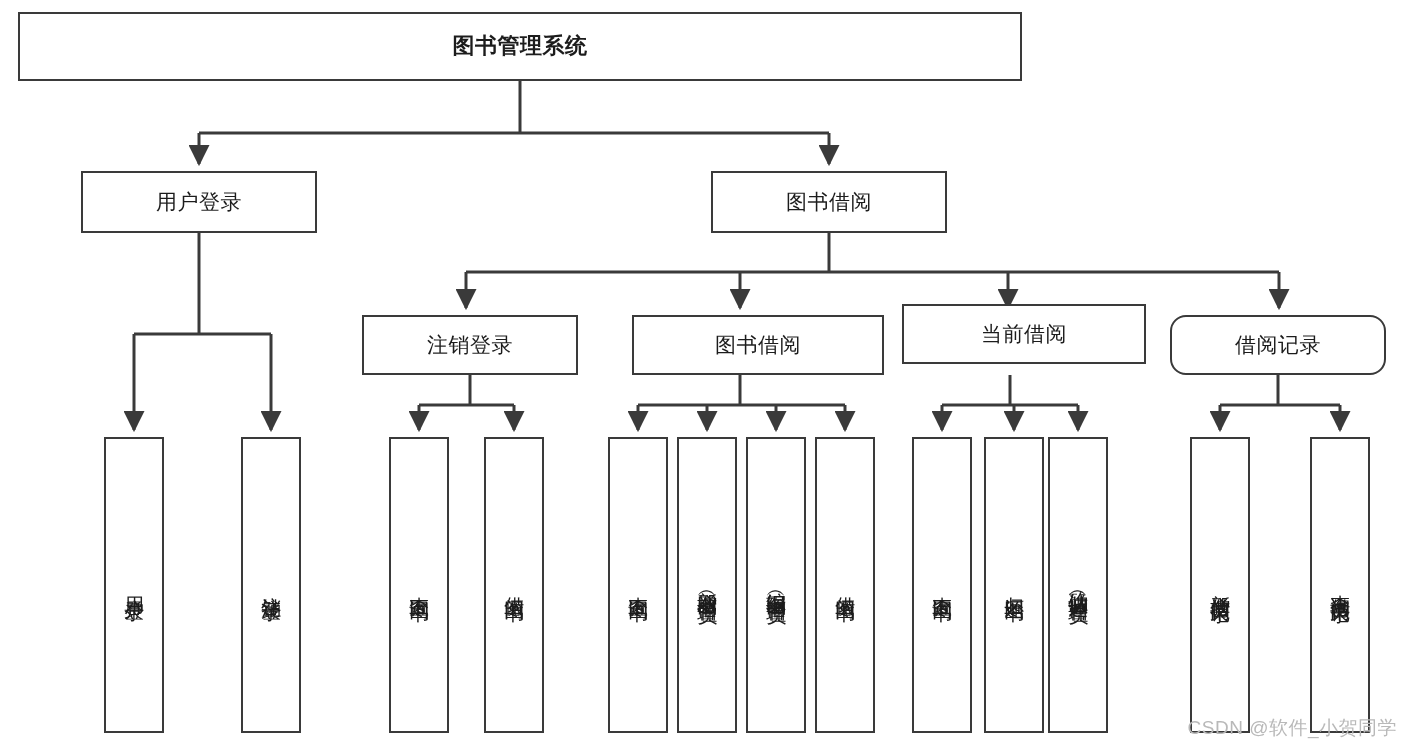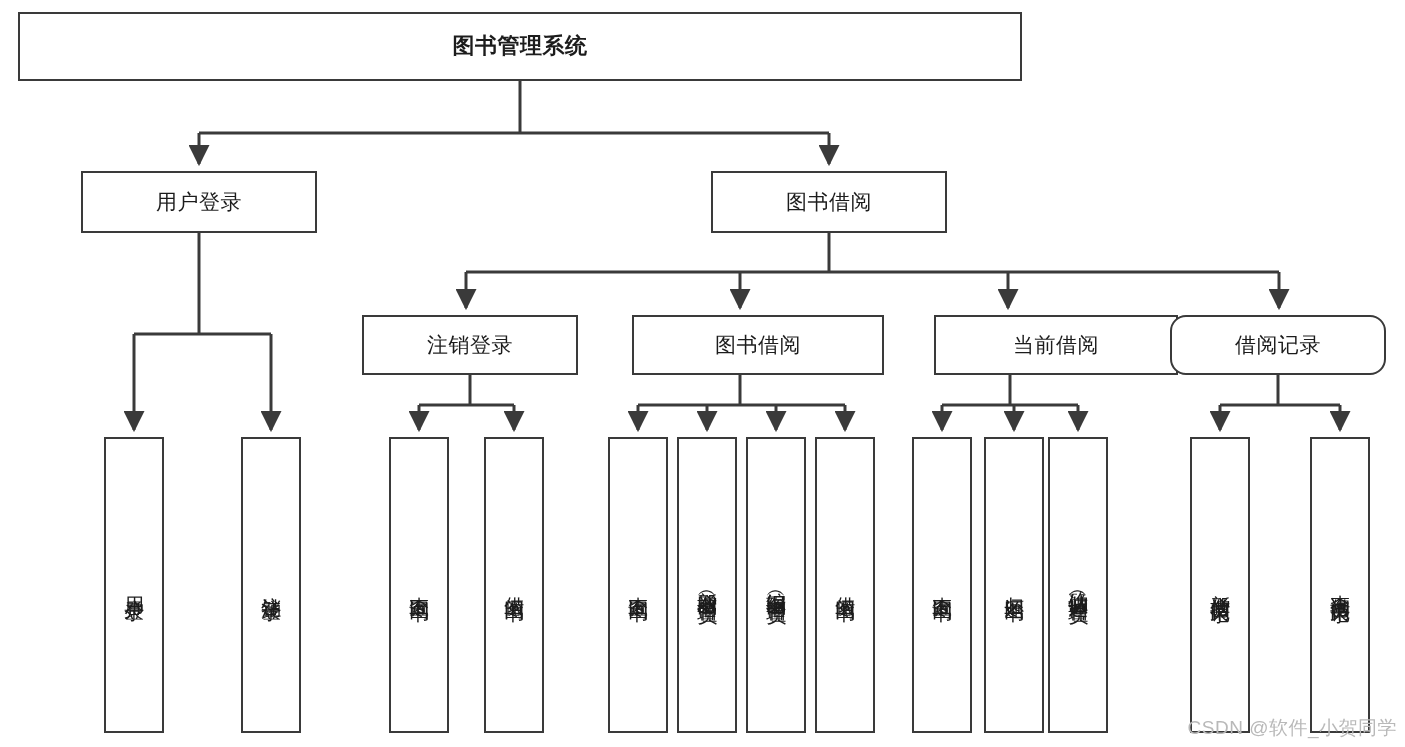--- a/index.html
+++ b/index.html
@@ -144,21 +144,21 @@
   <div class="node horiz" style="left:711px; top:171px; width:236px; height:62px;">
     <span>图书借阅</span>
   </div>
 
   <div class="node horiz" style="left:362px; top:315px; width:216px; height:60px;">
     <span>注销登录</span>
   </div>
   <div class="node horiz" style="left:632px; top:315px; width:252px; height:60px;">
     <span>图书借阅</span>
   </div>
-  <div class="node horiz" style="left:902px; top:315px; width:244px; height:60px;margin-left:32px;">
+  <div class="node horiz" style="left:902px; top:304px; width:244px; height:60px;">
     <span>当前借阅</span>
   </div>
   <div class="node horiz" style="left:1170px; top:315px; width:216px; height:60px;border-radius:16px;">
     <span>借阅记录</span>
   </div>
 
   <div class="node vert" style="left:104px; top:437px; width:60px; height:296px;">
     <span class="vtext">用户登录</span>
   </div>
   <div class="node vert" style="left:241px; top:437px; width:60px; height:296px;">

